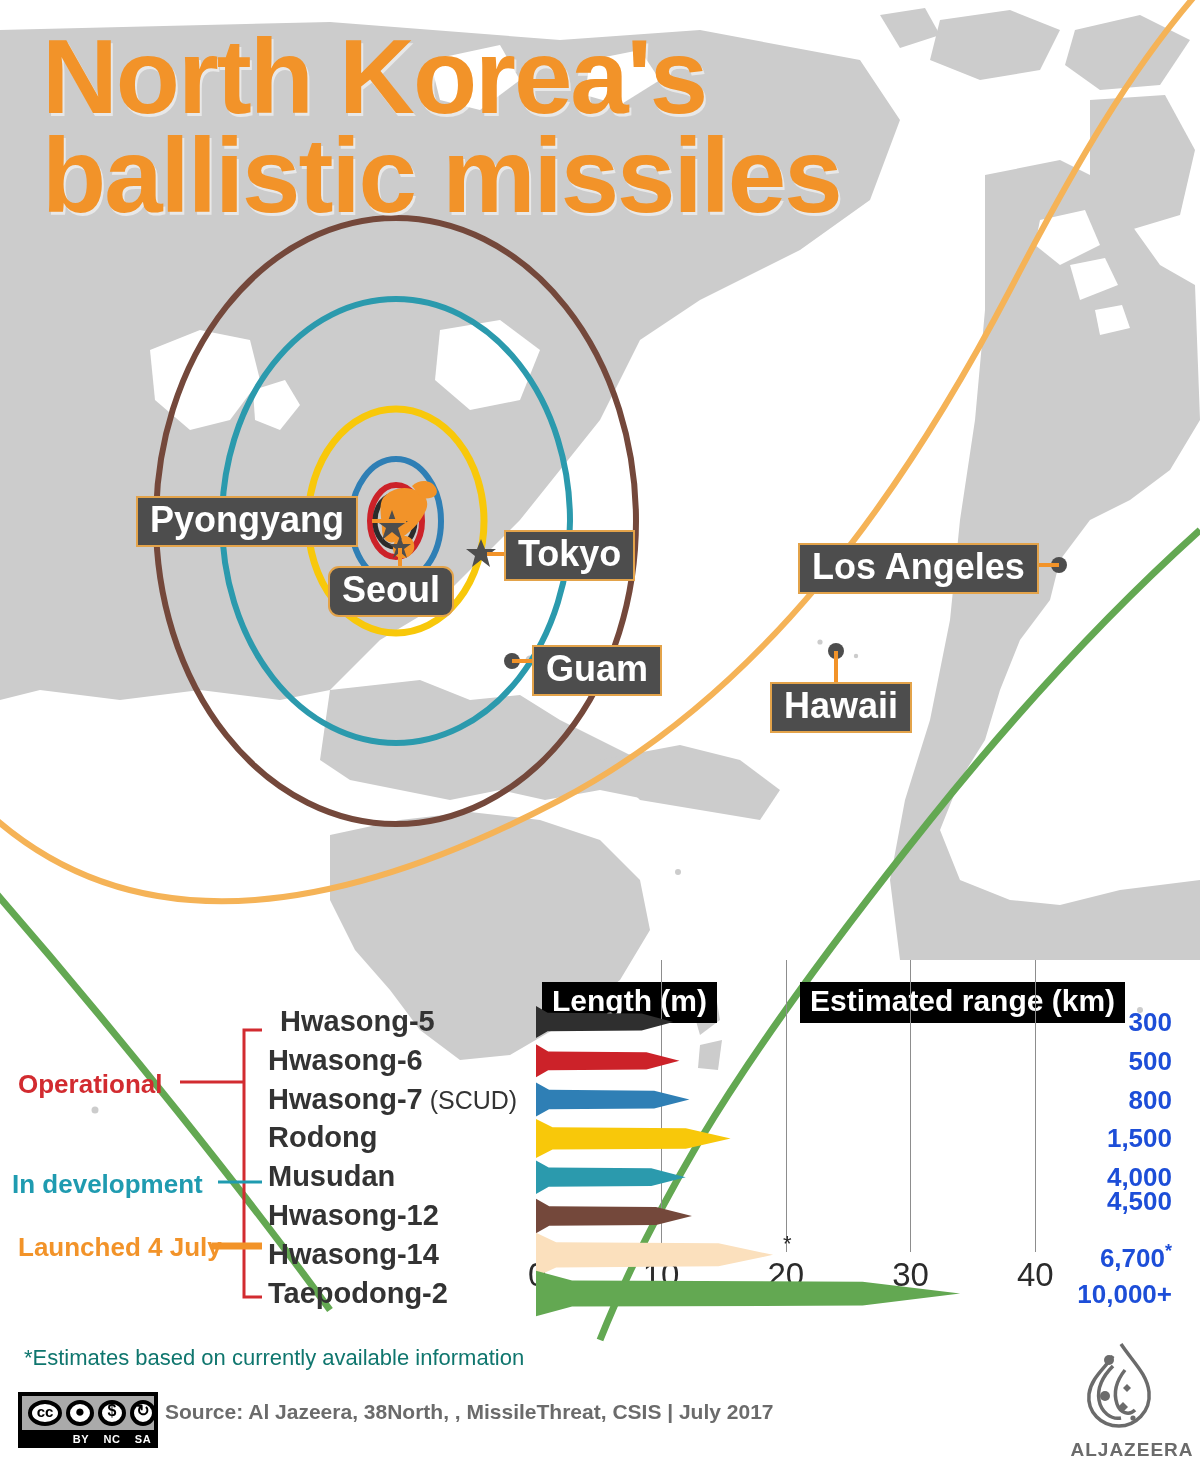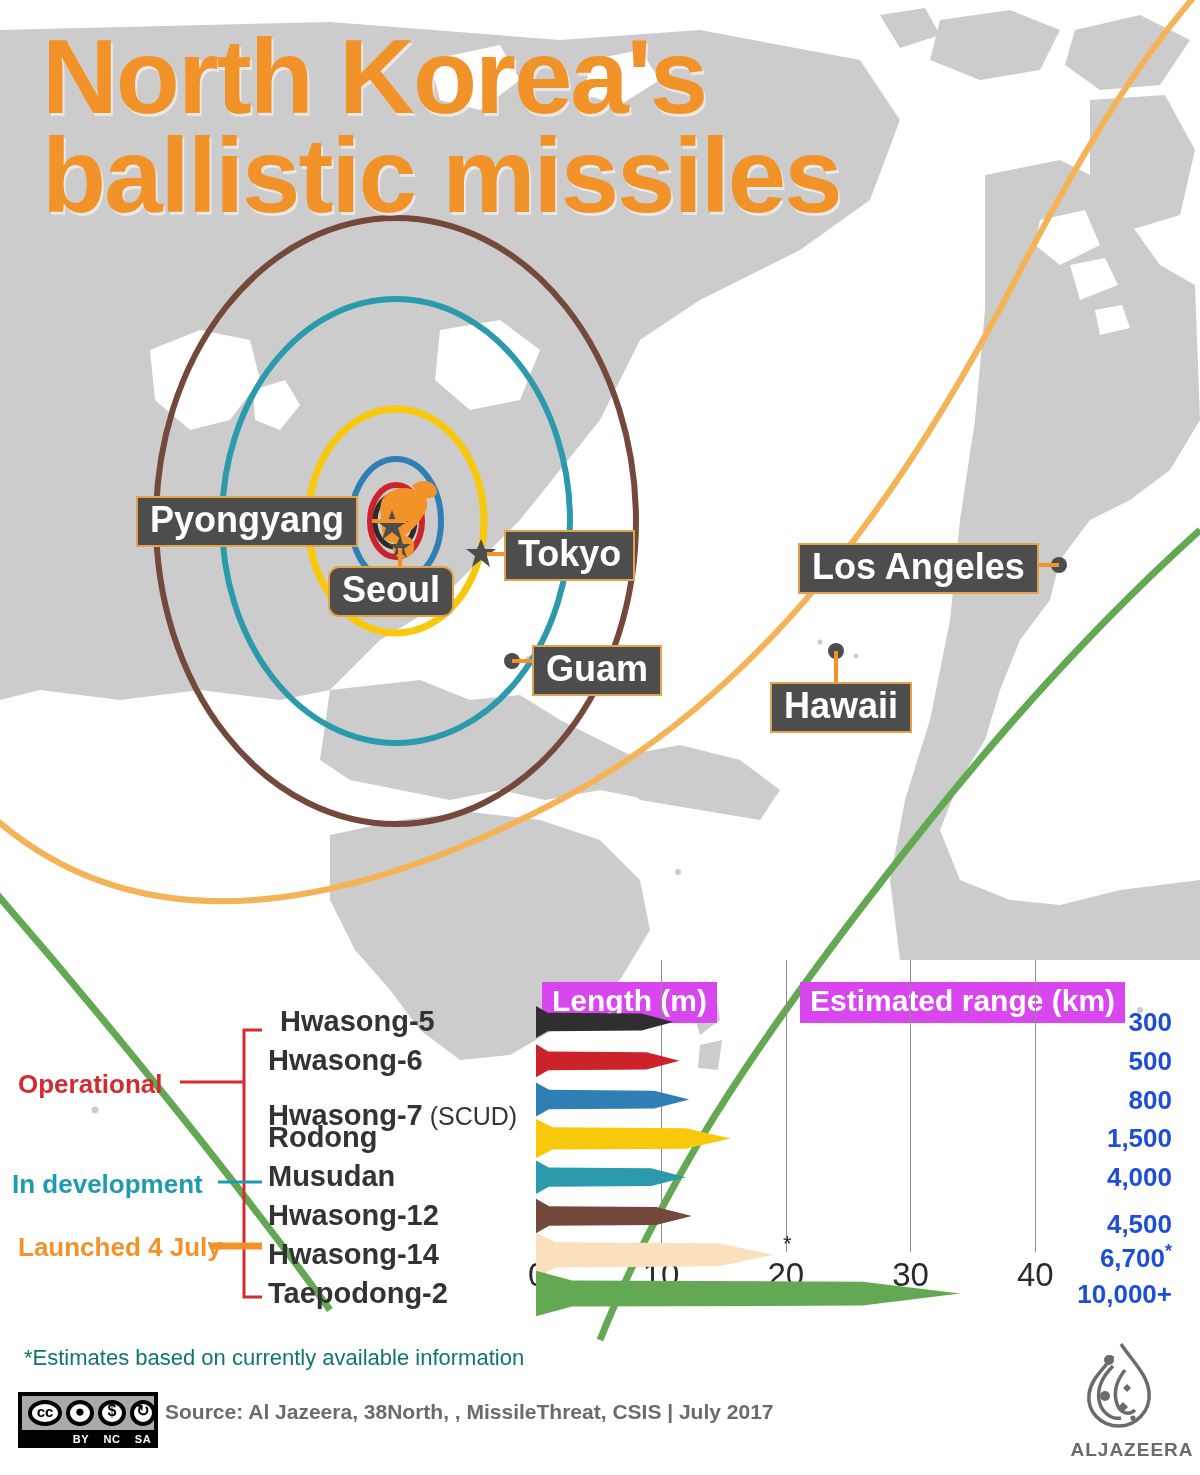--- a/index.html
+++ b/index.html
@@ -43,21 +43,21 @@
     white-space:nowrap;
     line-height:1.05;
     box-sizing:border-box;
   }
 
   
   #chart{position:absolute;left:0;top:960px;width:1200px;height:400px;z-index:30;}
 
   .hdr-chip{
     position:absolute;
-    background:#d946ef;color:#fff;font-weight:bold;font-size:30px;
+    background:#000000;color:#fff;font-weight:bold;font-size:30px;
     padding:4px 10px 7px 10px;white-space:nowrap;line-height:1;
   }
 
   .cat-label{
     position:absolute;font-size:26px;white-space:nowrap;font-weight:bold;
   }
   .cat-operational{color:#d22b30;}
   .cat-indev{color:#1f9bb0;}
   .cat-launched{color:#f29329;}
 
@@ -249,28 +249,28 @@
           <path d="M 536 200.39999999999998 L 548.7245 207.6 L 651.269 208.368 L 685.7 217.2 L 651.269 226.03199999999998 L 548.7245 226.79999999999998 L 536 234 Z" fill="#2b9aad"></path>
           <path d="M 536 238.828125 L 549.2546875 246.1875 L 656.071875 246.9725 L 691.9375 256 L 656.071875 265.0275 L 549.2546875 265.8125 L 536 273.171875 Z" fill="#74483b"></path>
           <path d="M 536 272.79374999999993 L 556.147125 282.22499999999997 L 718.50925 283.23099999999994 L 773.025 294.79999999999995 L 718.50925 306.36899999999997 L 556.147125 307.37499999999994 L 536 316.80625 Z" fill="#fbe0bd"></path>
           <text x="783.025" y="290.79999999999995" font-size="22" fill="#2b2b2b" font-family="&quot;Liberation Sans&quot;, sans-serif">*</text>
           <path d="M 536 310.84999999999997 L 572.0527500000001 320.59999999999997 L 862.5955 321.64 L 960.15 333.59999999999997 L 862.5955 345.55999999999995 L 572.0527500000001 346.59999999999997 L 536 356.34999999999997 Z" fill="#63a852"></path>
         </svg>
         <div class="missile-name" style="top: 47px; margin-left: 12px;">Hwasong-5</div>
         <div class="range-val" style="top: 49px;">300</div>
         <div class="missile-name" style="top: 85.8px;">Hwasong-6</div>
         <div class="range-val" style="top: 87.8px;">500</div>
-        <div class="missile-name" style="top: 124.6px; margin-top: 16px;">Hwasong-7<span class="sub"> (SCUD)</span></div>
+        <div class="missile-name" style="top: 124.6px;">Hwasong-7<span class="sub"> (SCUD)</span></div>
         <div class="range-val" style="top: 126.6px;">800</div>
         <div class="missile-name" style="top: 163.4px;">Rodong</div>
         <div class="range-val" style="top: 165.4px;">1,500</div>
         <div class="missile-name" style="top: 202.2px;">Musudan</div>
         <div class="range-val" style="top: 204.2px;">4,000</div>
         <div class="missile-name" style="top: 241px;">Hwasong-12</div>
-        <div class="range-val" style="top: 251px; margin-left: 41px;">4,500</div>
+        <div class="range-val" style="top: 228px; margin-left: 41px;">4,500</div>
         <div class="missile-name" style="top: 279.8px;">Hwasong-14</div>
         <div class="range-val" style="top: 281.8px;">6,700<sup>*</sup></div>
         <div class="missile-name" style="top: 318.6px;">Taepodong-2</div>
         <div class="range-val" style="top: 320.6px;">10,000+</div>
       </div>
 
     <svg id="bracket-svg" width="1200" height="400" style="position:absolute;left:0;top:0;pointer-events:none;">
       <g stroke="#d22b30" stroke-width="3" fill="none">
         <path d="M262,70 L244,70 L244,337 L262,337"></path>
       </g>

